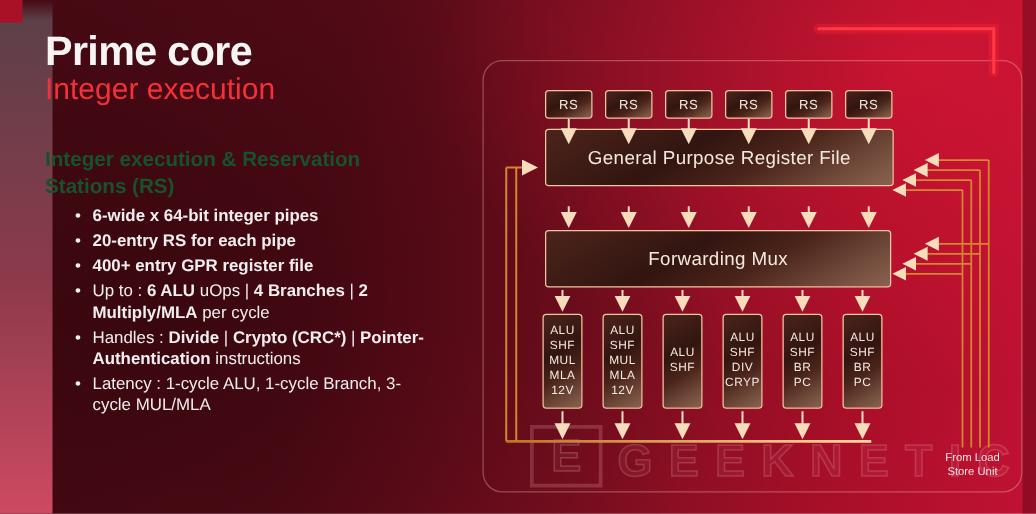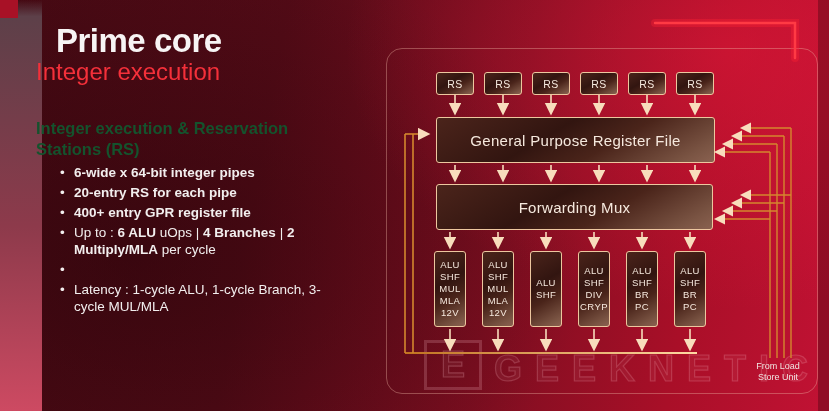--- a/index.html
+++ b/index.html
@@ -14,40 +14,40 @@
   }
   .abs { position:absolute; }
 
   
   .left-strip { left:0; top:0; width:42px; height:411px;
     background:linear-gradient(180deg,#5d4049 0%,#74374400 0%, #5d4049 4%, #8d3a4b 55%, #cd4a62 100%); }
   .corner-square { left:0; top:0; width:18px; height:18px; background:#a81126; }
   .right-shade { left:818px; top:0; width:11px; height:411px; background:rgba(55,4,11,.35); }
 
   
-  .title { left:36px; top:22px; font-size:33px; font-weight:700; letter-spacing:-.5px; color:#f7f4f4;margin-left:20px; }
+  .title { left:36px; top:22px; font-size:33px; font-weight:700; letter-spacing:-.5px; color:#f7f4f4; }
   .subtitle { left:36px; top:58px; font-size:24px; font-weight:400; color:#f4303a; }
   .heading { left:36px; top:118px; font-size:16.5px; font-weight:700; line-height:21px;
     color:#14532d; white-space:pre-line; }
   .bullets { left:36px; top:164px; width:330px; list-style:none; }
   .bullets li { display:flex; margin-bottom:3px; font-size:13.5px; line-height:17px; color:#f2eeee; }
   .bullets .mark { width:14px; margin-left:24px; flex:0 0 auto; }
   .bullets .txt { white-space:pre-line; }
   .b { font-weight:700; }
 
   
   .panel { left:386px; top:48px; width:432px; height:346px; border:1px solid rgba(240,185,165,.38); border-radius:16px; }
   .dbox { position:absolute; border:1.5px solid #edc79f; border-radius:3px;
     display:flex; align-items:center; justify-content:center; text-align:center;
     color:#f6e9de;
     background:linear-gradient(150deg,#4b241b 0%, #321510 40%, #4a241a 62%, #7a5443 90%, #8a6150 100%);
   }
   .rs { top:72px; width:38px; height:23px; font-size:10.5px; letter-spacing:.5px; }
   .wide { left:436px; height:46px; font-size:15px; letter-spacing:.3px; }
-  .gprf { top:117px; width:279px; }
+  .gprf { top:103px; width:279px; }
   .mux  { top:184px; width:277px; }
   .exec { top:251px; width:32px; height:76px; font-size:9.5px; line-height:12px;
     letter-spacing:.4px; white-space:pre-line; }
   .from-lsu { left:744px; top:361px; width:68px; font-size:9px; line-height:11px;
     color:#f0e6e2; text-align:center; white-space:pre-line; }
 
   
   .wm-logo { left:424px; top:340px; width:58px; height:50px; border:3px solid rgba(255,195,205,.20);
     display:flex; align-items:center; justify-content:center; }
   .wm-logo span { font-size:36px; font-weight:700; color:rgba(255,210,215,.05);
@@ -82,20 +82,22 @@
     <span class="mark">•</span>
     <span class="txt"><span class="b">400+ entry GPR register file</span></span>
   </li>
   <li>
     <span class="mark">•</span>
     <span class="txt"><span>Up to : </span><span class="b">6 ALU</span><span> uOps | </span><span class="b">4 Branches</span><span> | </span><span class="b">2
 Multiply/MLA</span><span> per cycle</span></span>
   </li>
   <li>
     <span class="mark">•</span>
+    <span class="txt"><span>Handles : </span><span class="b">Divide</span><span> | </span><span class="b">Crypto (CRC*)</span><span> | </span><span class="b">Pointer-
+Authentication</span><span> instructions</span></span>
   </li>
   <li>
     <span class="mark">•</span>
     <span class="txt"><span>Latency : 1-cycle ALU, 1-cycle Branch, 3-
 cycle MUL/MLA</span></span>
   </li>
 </ul>
 
 <div class="abs panel"></div>
 

